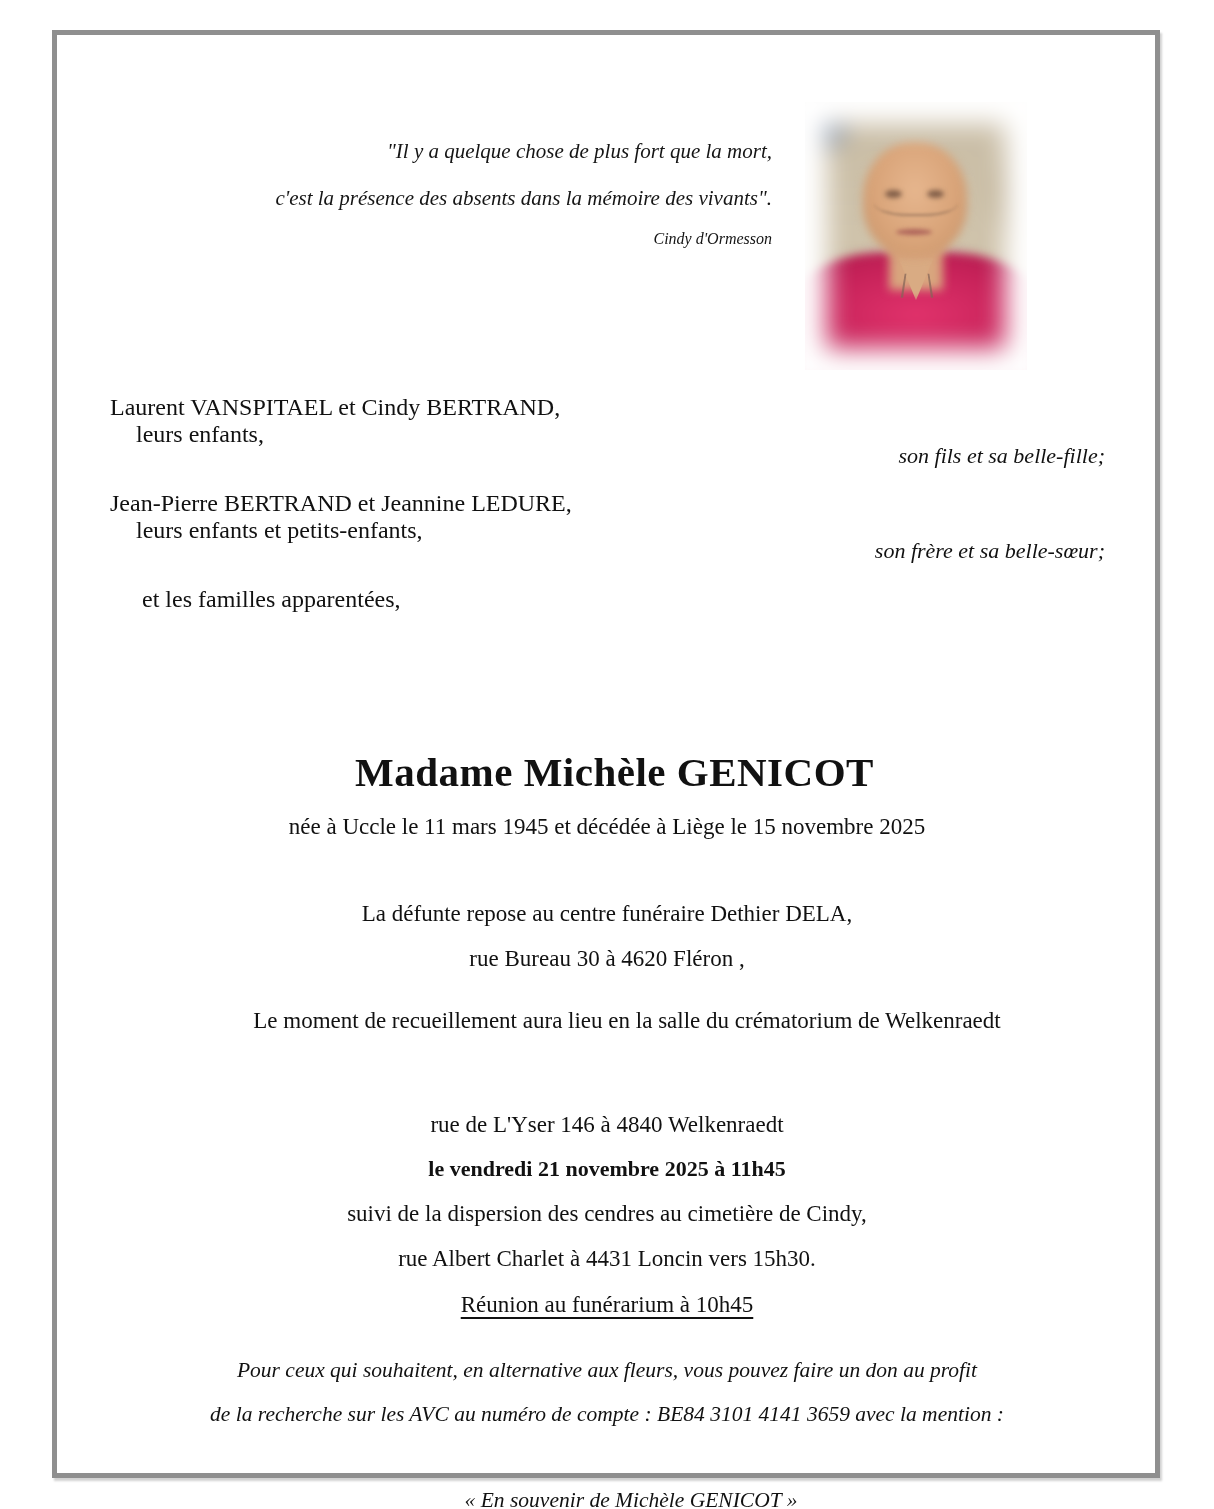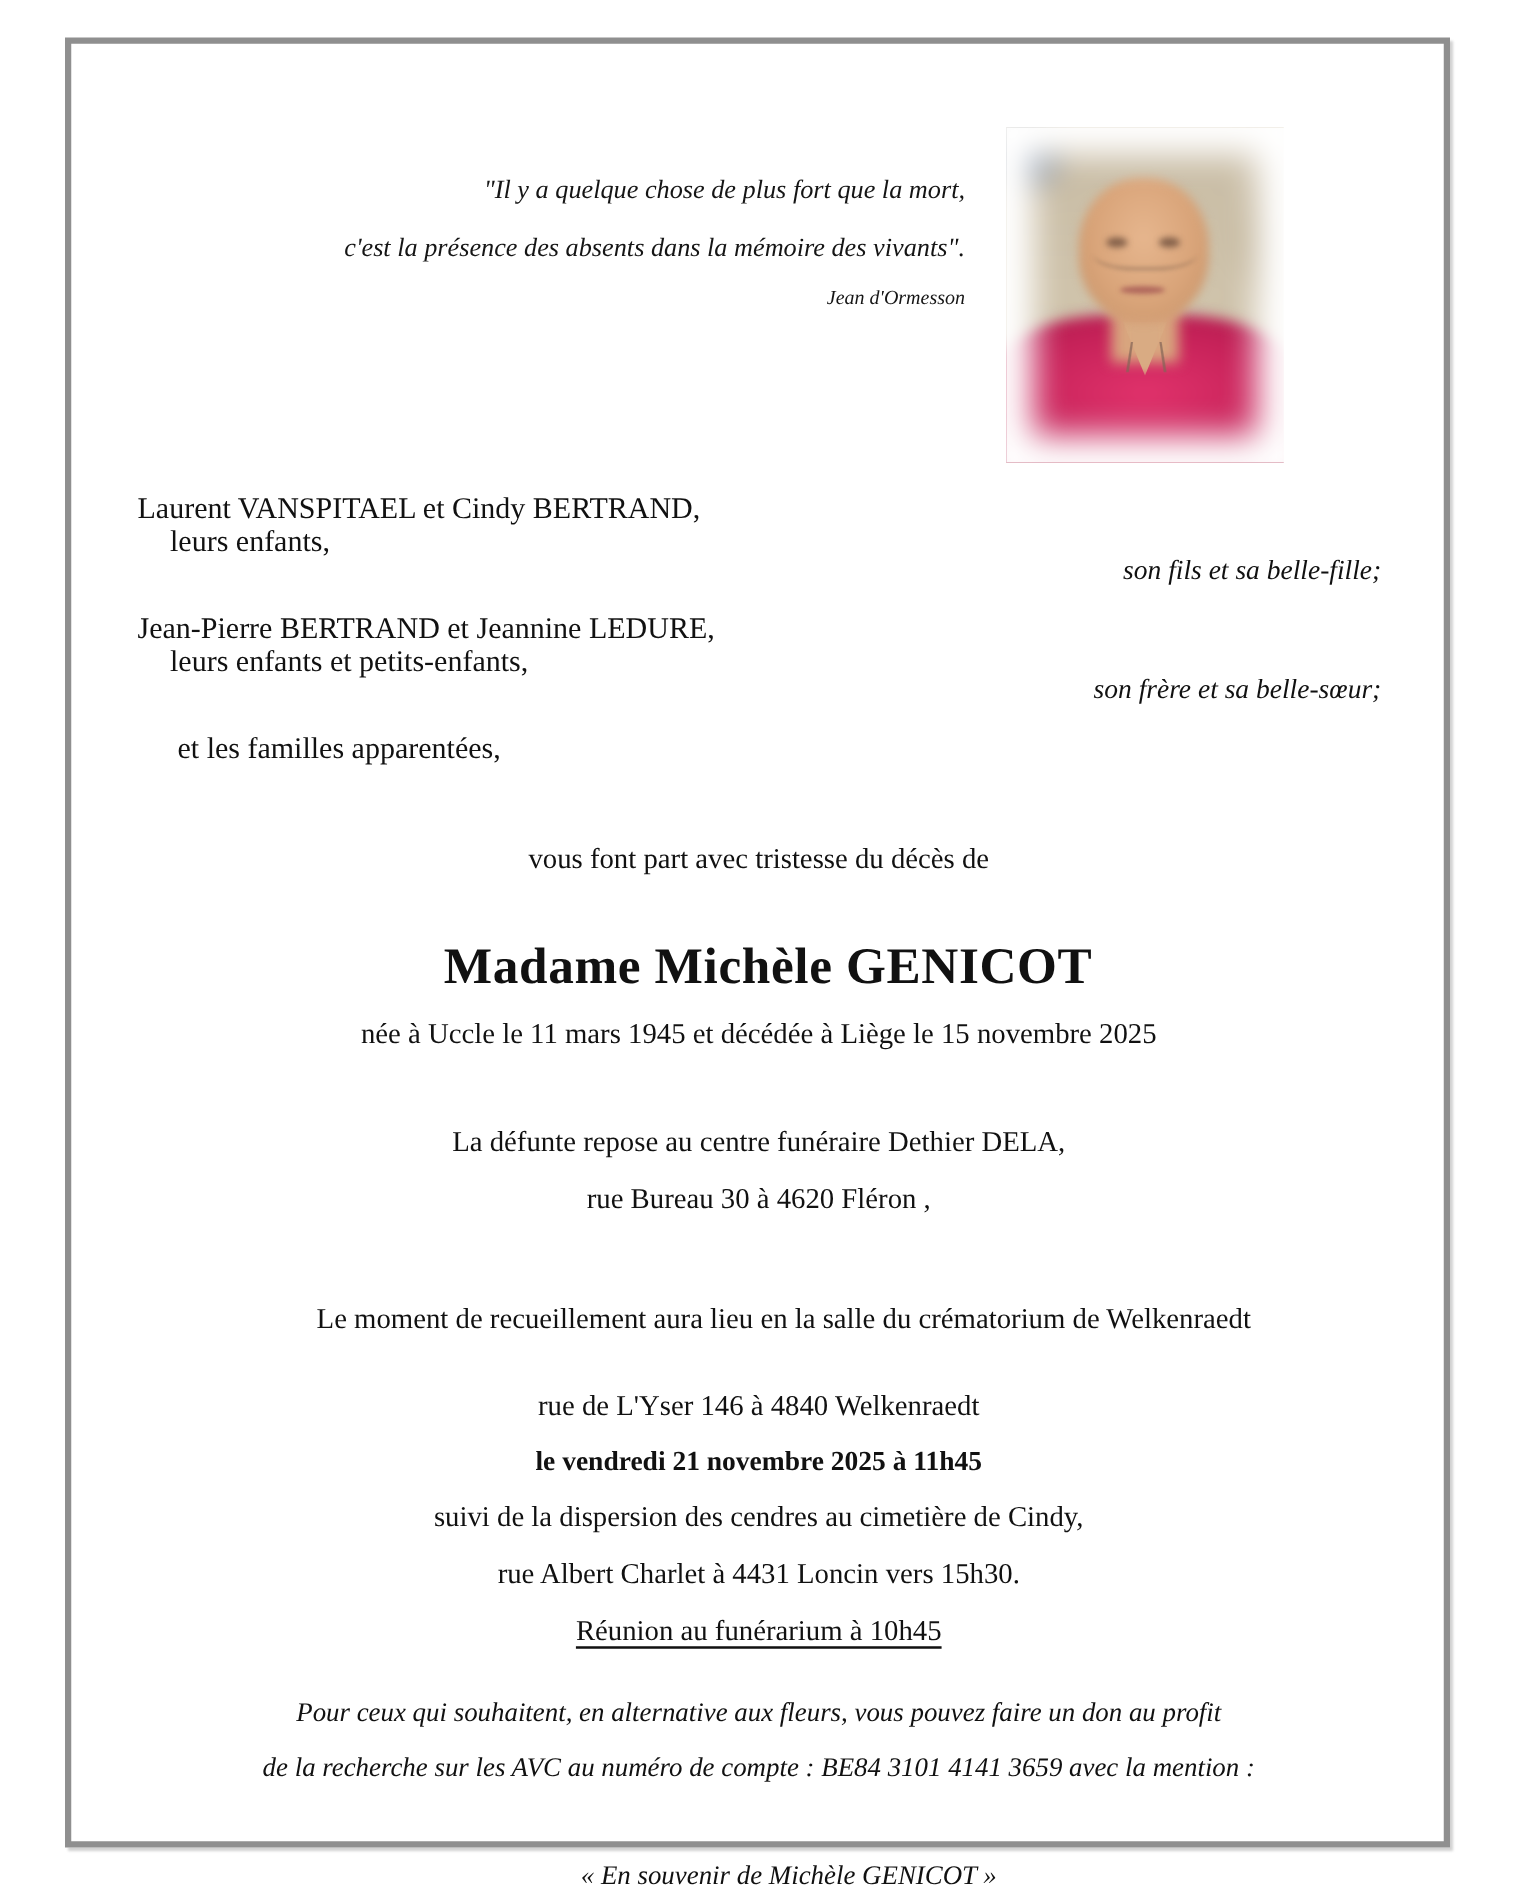--- a/index.html
+++ b/index.html
@@ -79,38 +79,38 @@
   .names-1 { top: 394px; } .sub-1 { top: 421px; } .rel-1 { top: 443px; }
   .names-2 { top: 490px; } .sub-2 { top: 517px; } .rel-2 { top: 538px; }
   .family-closing { position: absolute; left: 110px; top: 586px; font-size: 24px; margin-left: 32px; }
 
   
   .center { position: absolute; left: 57px; width: 1100px; text-align: center; font-size: 23px; white-space: nowrap; }
   .intro { top: 674px; }
   .deceased-name { top: 748px; font-size: 41px; font-weight: bold; letter-spacing: 0.5px; padding-left: 15px; }
   .life-dates { top: 814px; }
   .repose-1 { top: 901px; } .repose-2 { top: 946px; } .repose-3 { top: 989px; }
-  .cer-1 { top: 1042px; padding-left: 40px; } .cer-2 { top: 1112px; }
+  .cer-1 { top: 1008px; padding-left: 40px; } .cer-2 { top: 1112px; }
   .cer-3 { top: 1156px; font-weight: bold; font-size: 22px; }
   .cer-4 { top: 1201px; } .cer-5 { top: 1246px; }
   .cer-6 { top: 1292px; text-decoration: underline; text-underline-offset: 5px; }
   .don { font-style: italic; font-size: 21.5px; }
   .don-1 { top: 1358px; } .don-2 { top: 1402px; } .don-3 { top: 1488px; margin-left: 24px; }
 </style>
 </head>
 <body>
 
 <div class="page">
 
   <div class="frame"></div>
 
   <div class="quote-block">
     <div class="quote-line">"Il y a quelque chose de plus fort que la mort,</div>
     <div class="quote-line">c'est la présence des absents dans la mémoire des vivants".</div>
-    <div class="quote-attribution">Jean d'Ormesson</div>
+    <div class="quote-attribution">Cindy d'Ormesson</div>
   </div>
 
   <div class="photo">
     <div class="layer bg"></div>
     <div class="layer sweater"></div>
     <div class="layer neck"></div>
     <div class="layer vneck"></div>
     <div class="layer hair"></div>
     <div class="layer face"></div>
     <div class="layer glasses"></div>
@@ -124,21 +124,20 @@
   <div class="family-names names-1">Laurent VANSPITAEL et Cindy BERTRAND,</div>
   <div class="family-sub sub-1">leurs enfants,</div>
   <div class="family-relation rel-1">son fils et sa belle-fille;</div>
 
   <div class="family-names names-2">Jean-Pierre BERTRAND et Jeannine LEDURE,</div>
   <div class="family-sub sub-2">leurs enfants et petits-enfants,</div>
   <div class="family-relation rel-2">son frère et sa belle-sœur;</div>
 
   <div class="family-closing">et les familles apparentées,</div>
 
-  <div class="center intro">vous font part avec tristesse du décès de</div>
   <div class="center deceased-name">Madame Michèle GENICOT</div>
   <div class="center life-dates">née à Uccle le 11 mars 1945 et décédée à Liège le 15 novembre 2025</div>
 
   <div class="center repose-1">La défunte repose au centre funéraire Dethier DELA,</div>
   <div class="center repose-2">rue Bureau 30 à 4620 Fléron ,</div>
 
   <div class="center cer-1">Le moment de recueillement aura lieu en la salle du crématorium de Welkenraedt</div>
   <div class="center cer-2">rue de L'Yser 146 à 4840 Welkenraedt</div>
   <div class="center cer-3">le vendredi 21 novembre 2025 à 11h45</div>
   <div class="center cer-4">suivi de la dispersion des cendres au cimetière de Cindy,</div>

